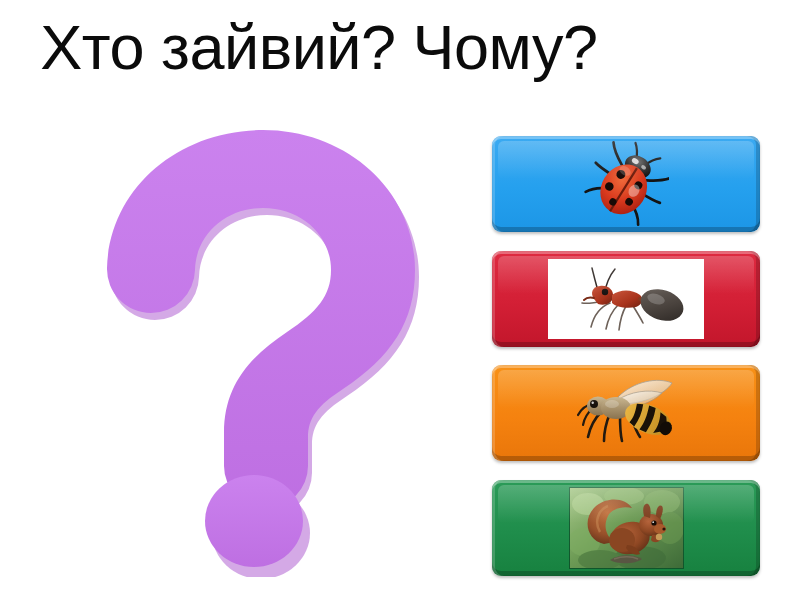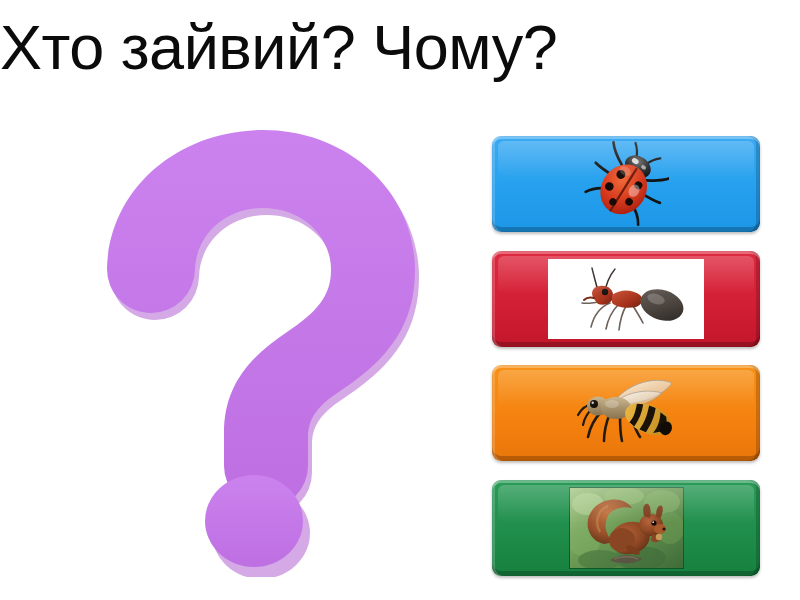--- a/index.html
+++ b/index.html
@@ -19,21 +19,21 @@
     inset: 0;
     background: #ffffff;
   }
 
   
   .title {
     position: absolute;
     left: 0;
     top: 14px;
     width: 638px;
-    text-align: left;
+    text-align: center;
     font-family: "Liberation Sans", sans-serif;
     font-size: 63px;
     font-weight: 400;
     letter-spacing: -0.5px;
     color: #0b0b0b;
     line-height: 1.05;
     white-space: nowrap;
   }
 
   

